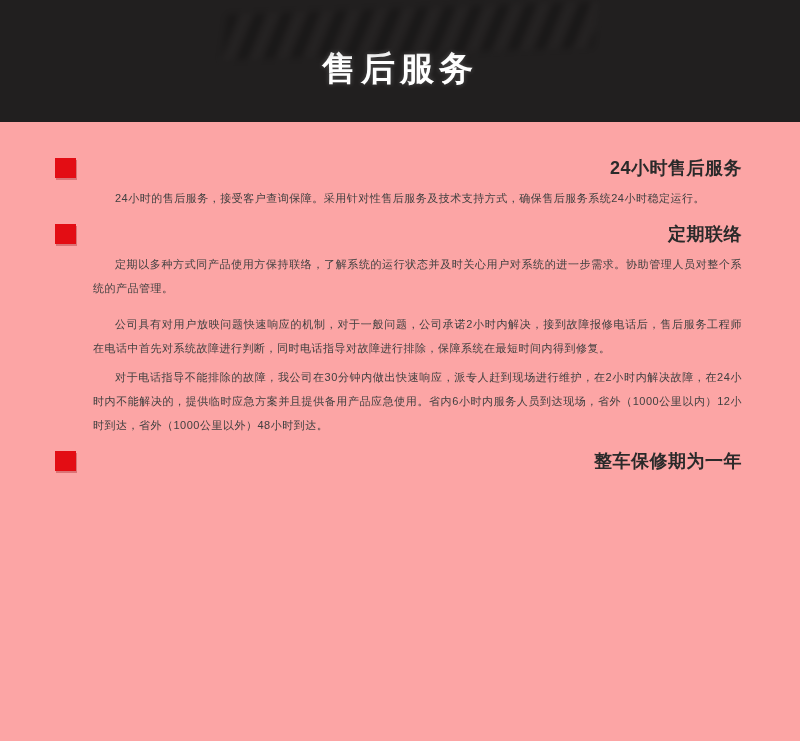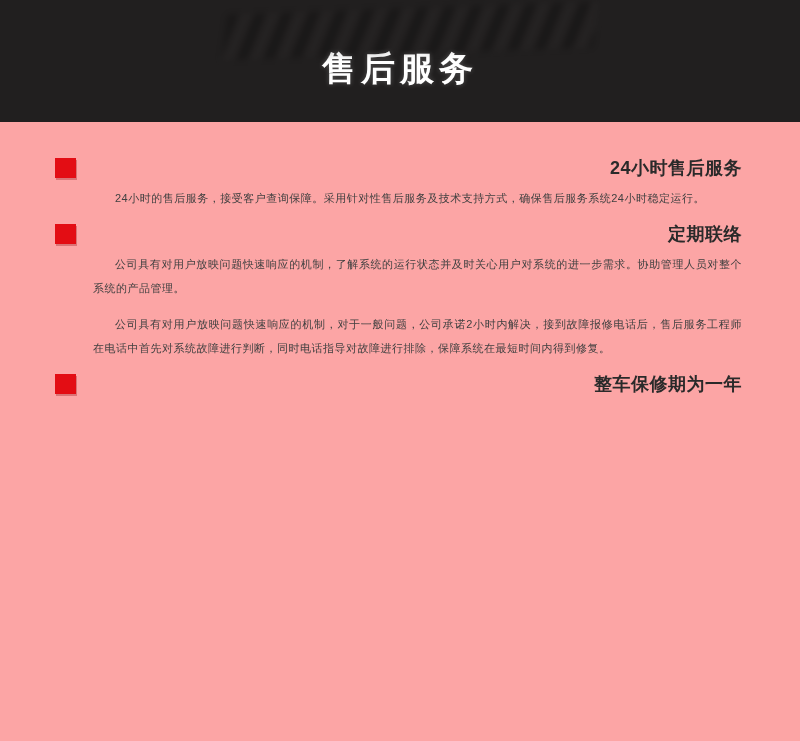--- a/index.html
+++ b/index.html
@@ -106,25 +106,26 @@
         <h2 class="sec-title">24小时售后服务</h2>
       </div>
       <p>24小时的售后服务，接受客户查询保障。采用针对性售后服务及技术支持方式，确保售后服务系统24小时稳定运行。</p>
     </section>
 
     <section class="sec">
       <div class="sec-head">
         <span class="bullet" style="background: rgb(227, 13, 20);"></span>
         <h2 class="sec-title">定期联络</h2>
       </div>
-      <p>公司具有对用户放映问题快速响应的机制，了解系统的运行状态并及时关心用户对系统的进一步需求。协助管理人员对整个系统的产品管理。</p>
+      <p>定期以多种方式同产品使用方保持联络，了解系统的运行状态并及时关心用户对系统的进一步需求。协助管理人员对整个系统的产品管理。</p>
     </section>
 
     <section class="sec">
       <p>公司具有对用户放映问题快速响应的机制，对于一般问题，公司承诺2小时内解决，接到故障报修电话后，售后服务工程师在电话中首先对系统故障进行判断，同时电话指导对故障进行排除，保障系统在最短时间内得到修复。</p>
+      <p>对于电话指导不能排除的故障，我公司在30分钟内做出快速响应，派专人赶到现场进行维护，在2小时内解决故障，在24小时内不能解决的，提供临时应急方案并且提供备用产品应急使用。省内6小时内服务人员到达现场，省外（1000公里以内）12小时到达，省外（1000公里以外）48小时到达。</p>
     </section>
 
     <section class="sec">
       <div class="sec-head">
         <span class="bullet" style="background: rgb(227, 13, 20);"></span>
         <h2 class="sec-title">整车保修期为一年</h2>
       </div>
     </section>
 
   </main>

